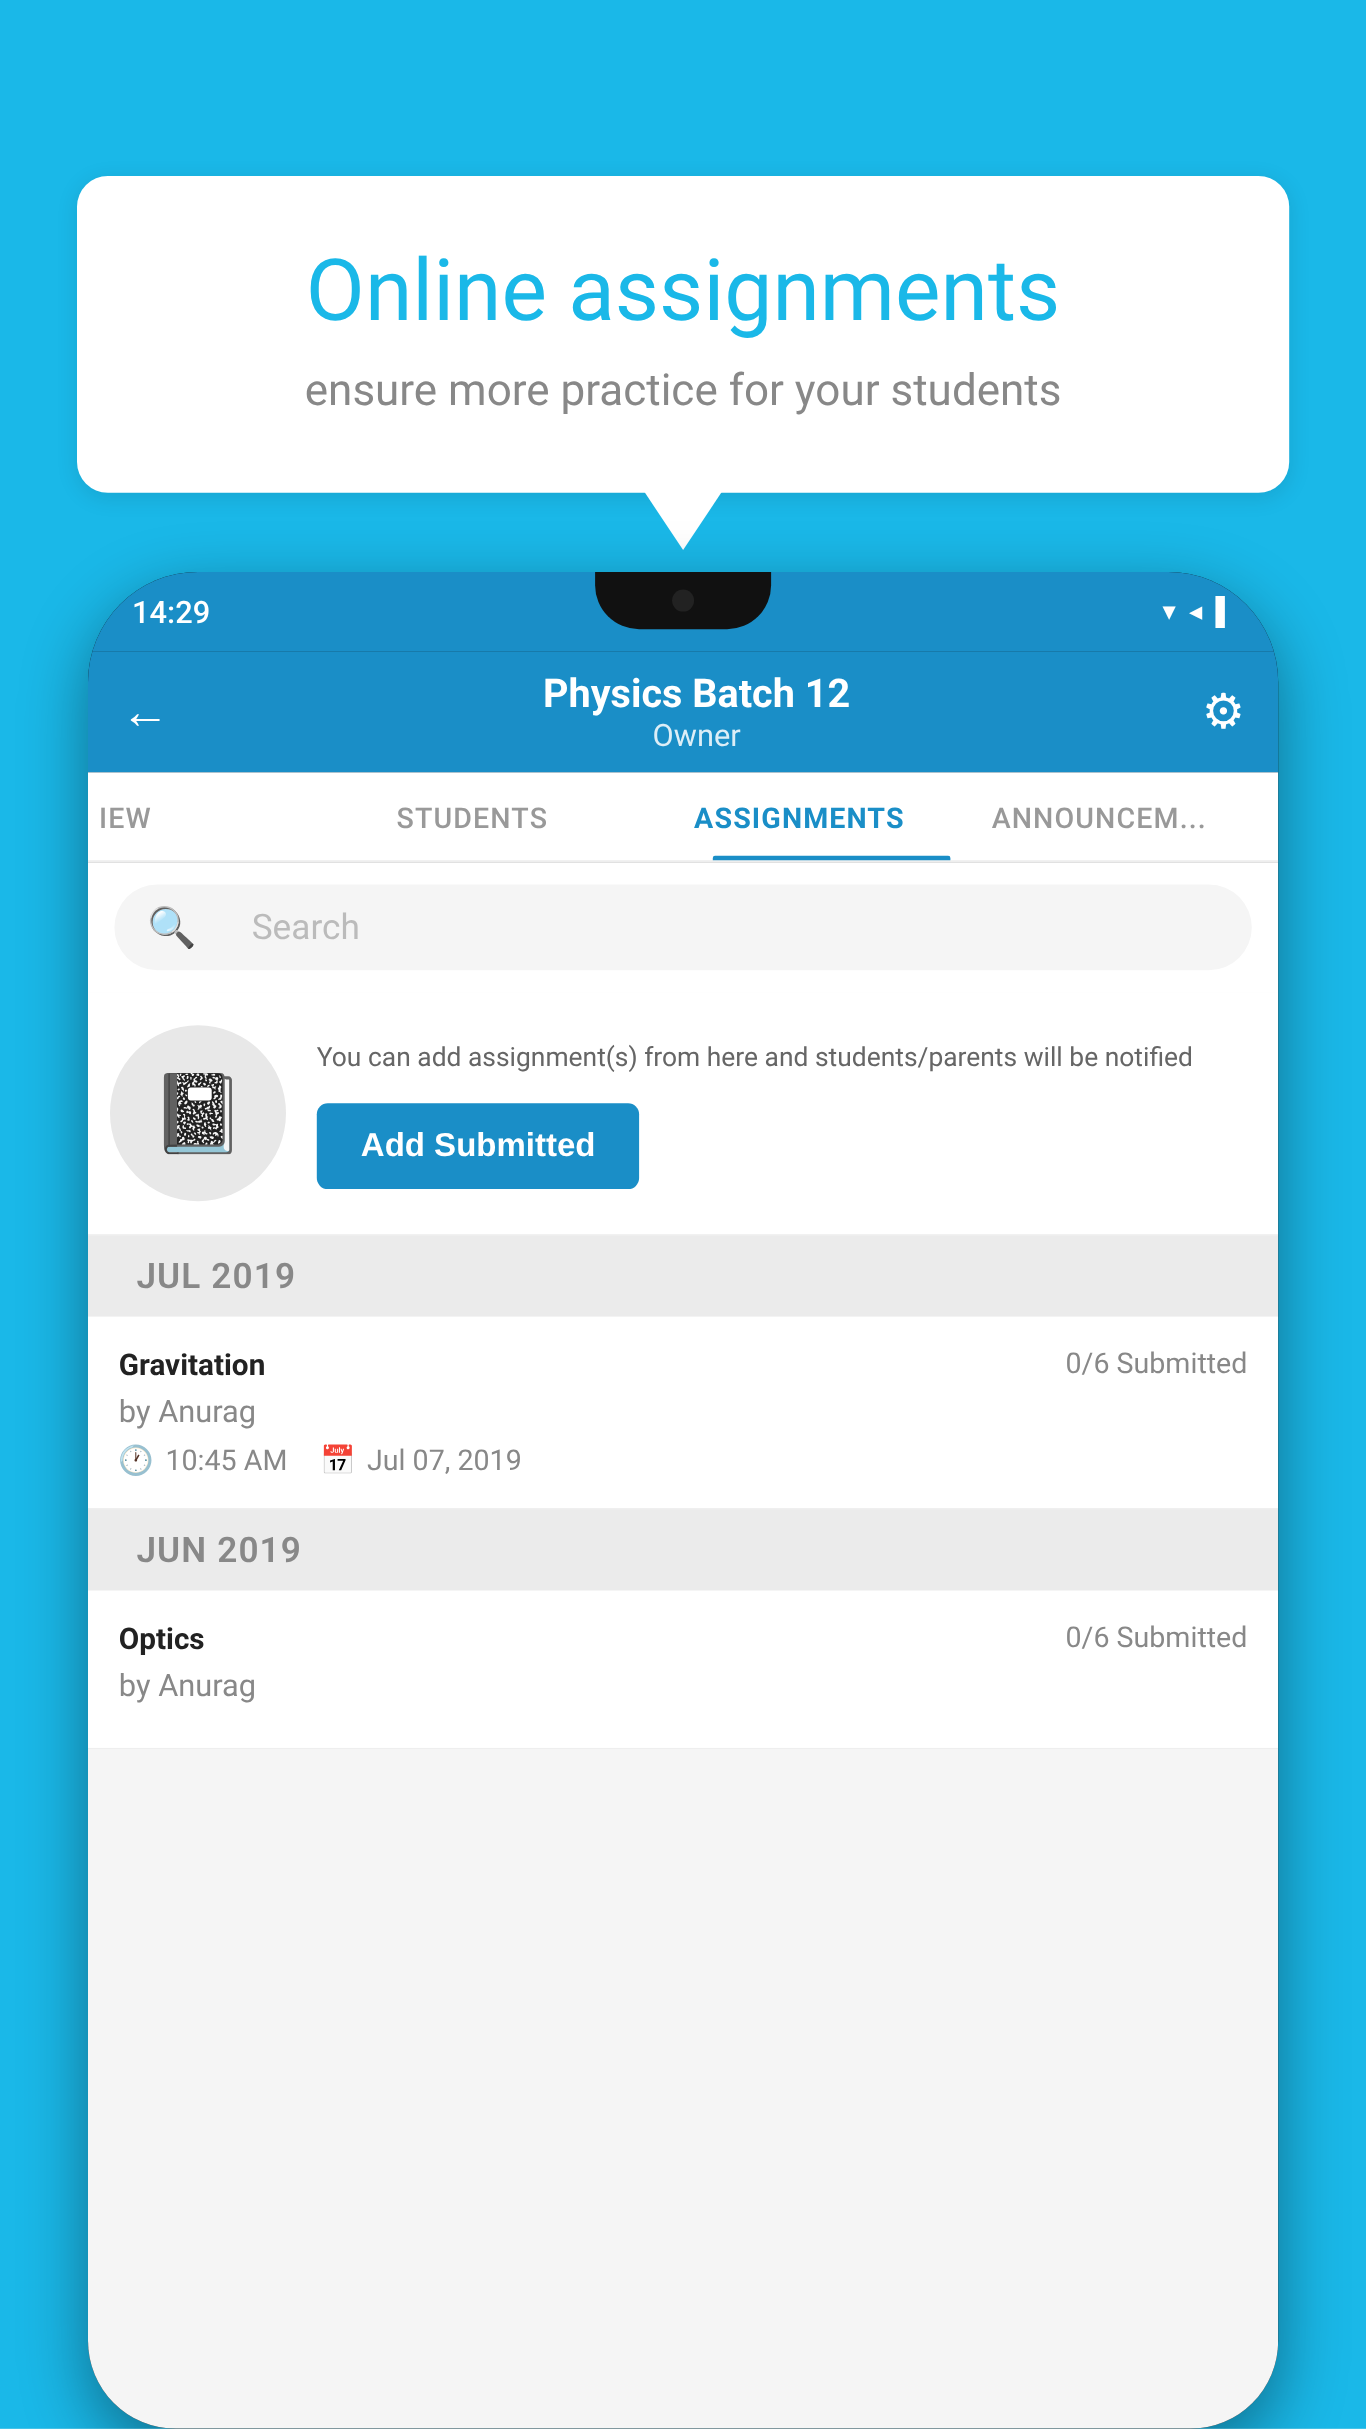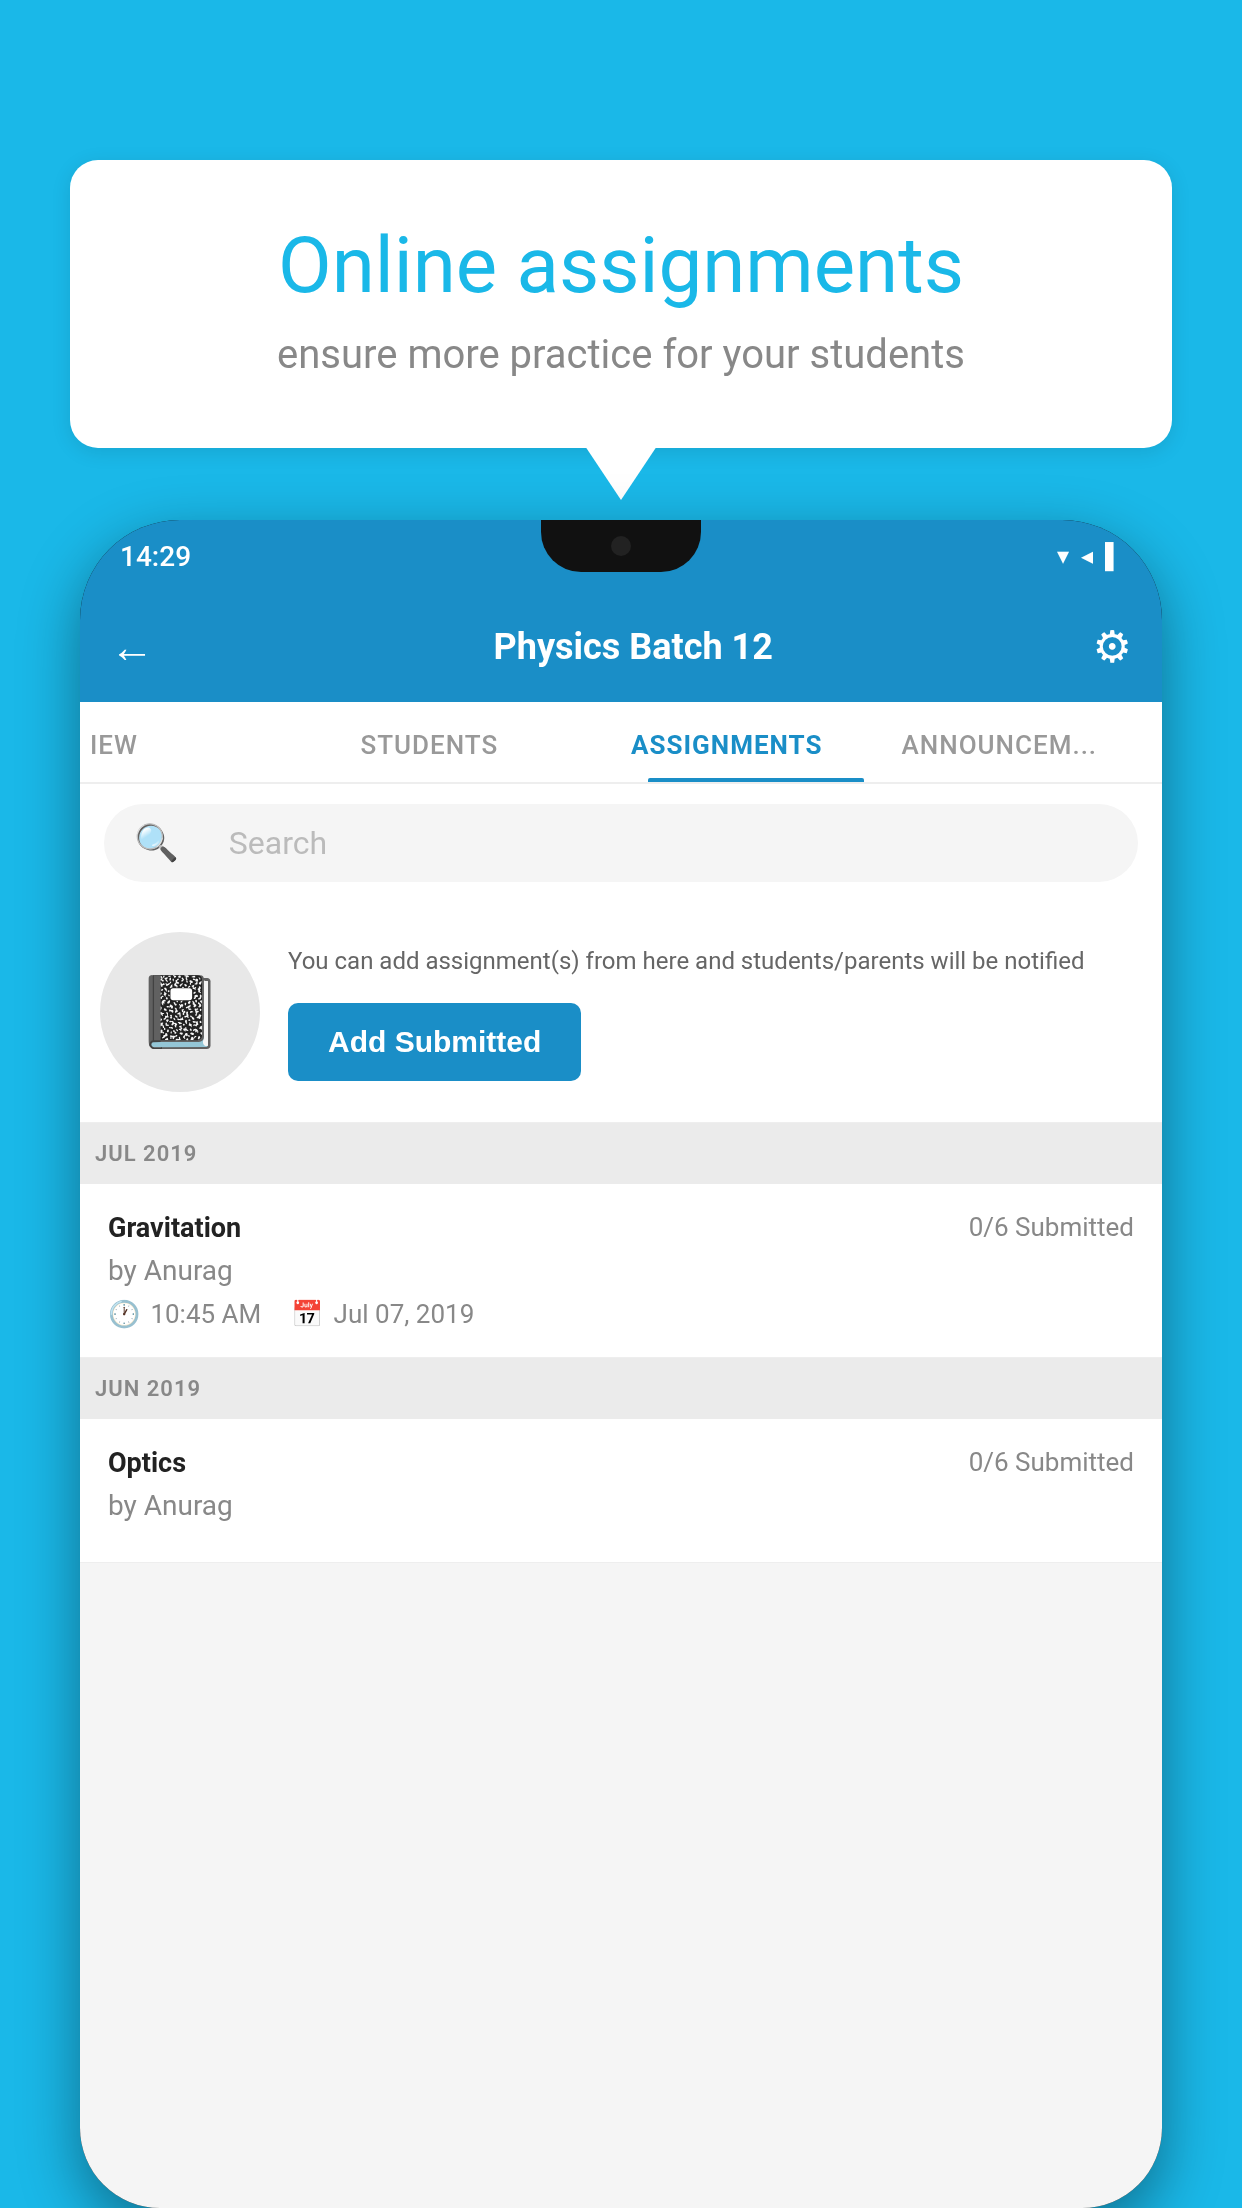--- a/index.html
+++ b/index.html
@@ -243,23 +243,23 @@
       padding: 22px 40px;
       font-size: 30px;
       font-weight: 600;
       cursor: pointer;
       display: inline-block;
     }
 
     
     .section-header {
       background: #ebebeb;
-      padding: 18px 15px;
+      padding: 18px 44px;
       color: #888;
-      font-size: 22px;
+      font-size: 32px;
       font-weight: 600;
       letter-spacing: 1px;
     }
 
     
     .assignment-item {
       background: white;
       padding: 28px 28px 28px 28px;
       border-bottom: 1px solid #eee;
     }
@@ -320,20 +320,21 @@
       <span>▾</span>
       <span>◂</span>
       <span>▌</span>
     </div>
   </div>
 
   <div class="app-bar">
     <span class="back-arrow">←</span>
     <div class="app-bar-title-area">
       <div class="app-bar-title">Physics Batch 12</div>
+      <div class="app-bar-subtitle">Owner</div>
     </div>
     <span class="gear-icon">⚙</span>
   </div>
 
   <div class="tabs-bar">
     <div class="tab-item">
       <span>IEW</span>
     </div>
     <div class="tab-item">
       <span>STUDENTS</span>

